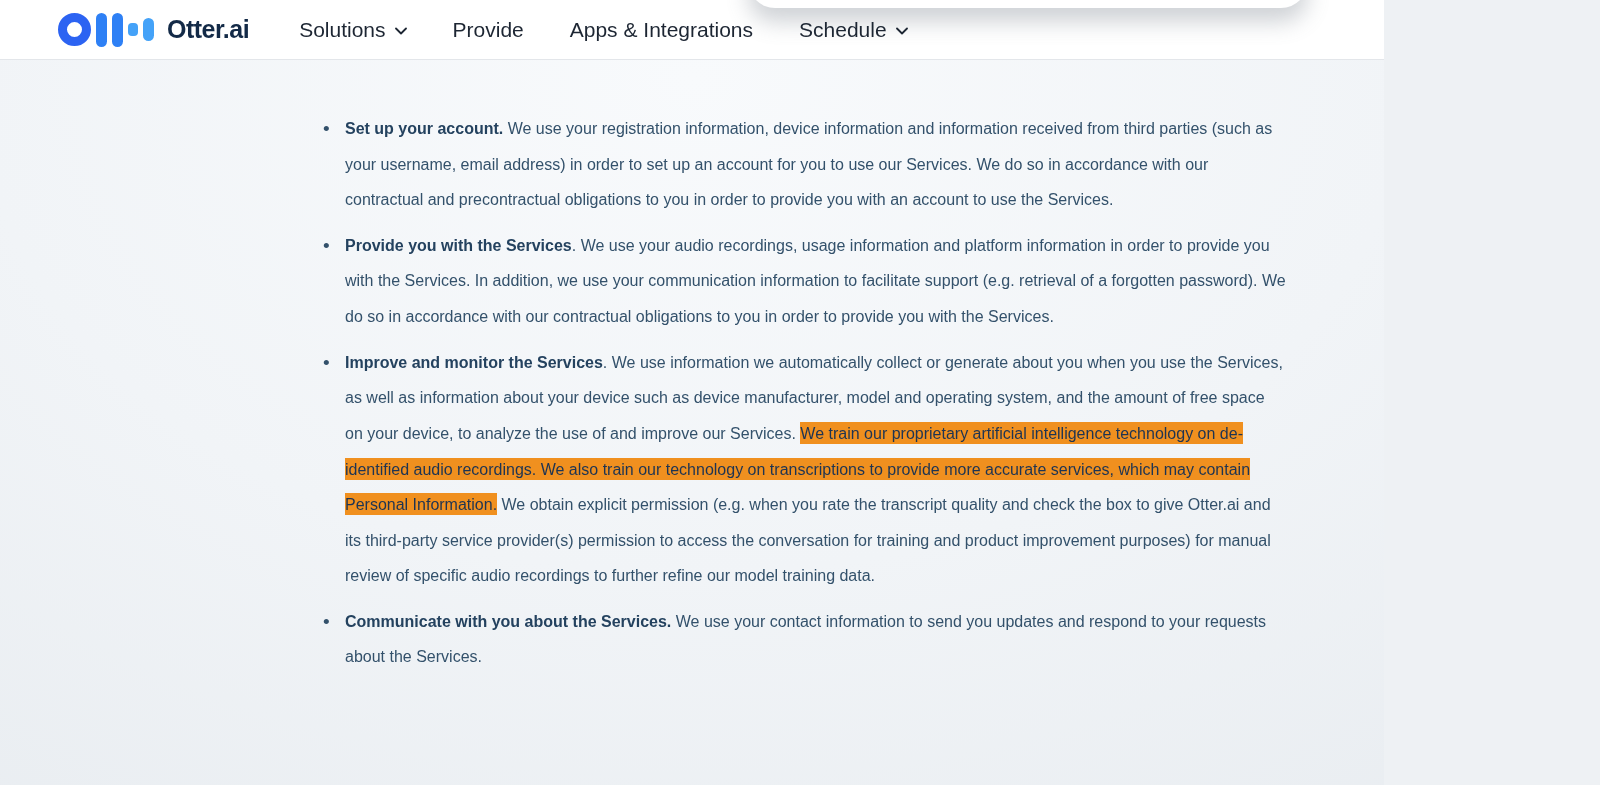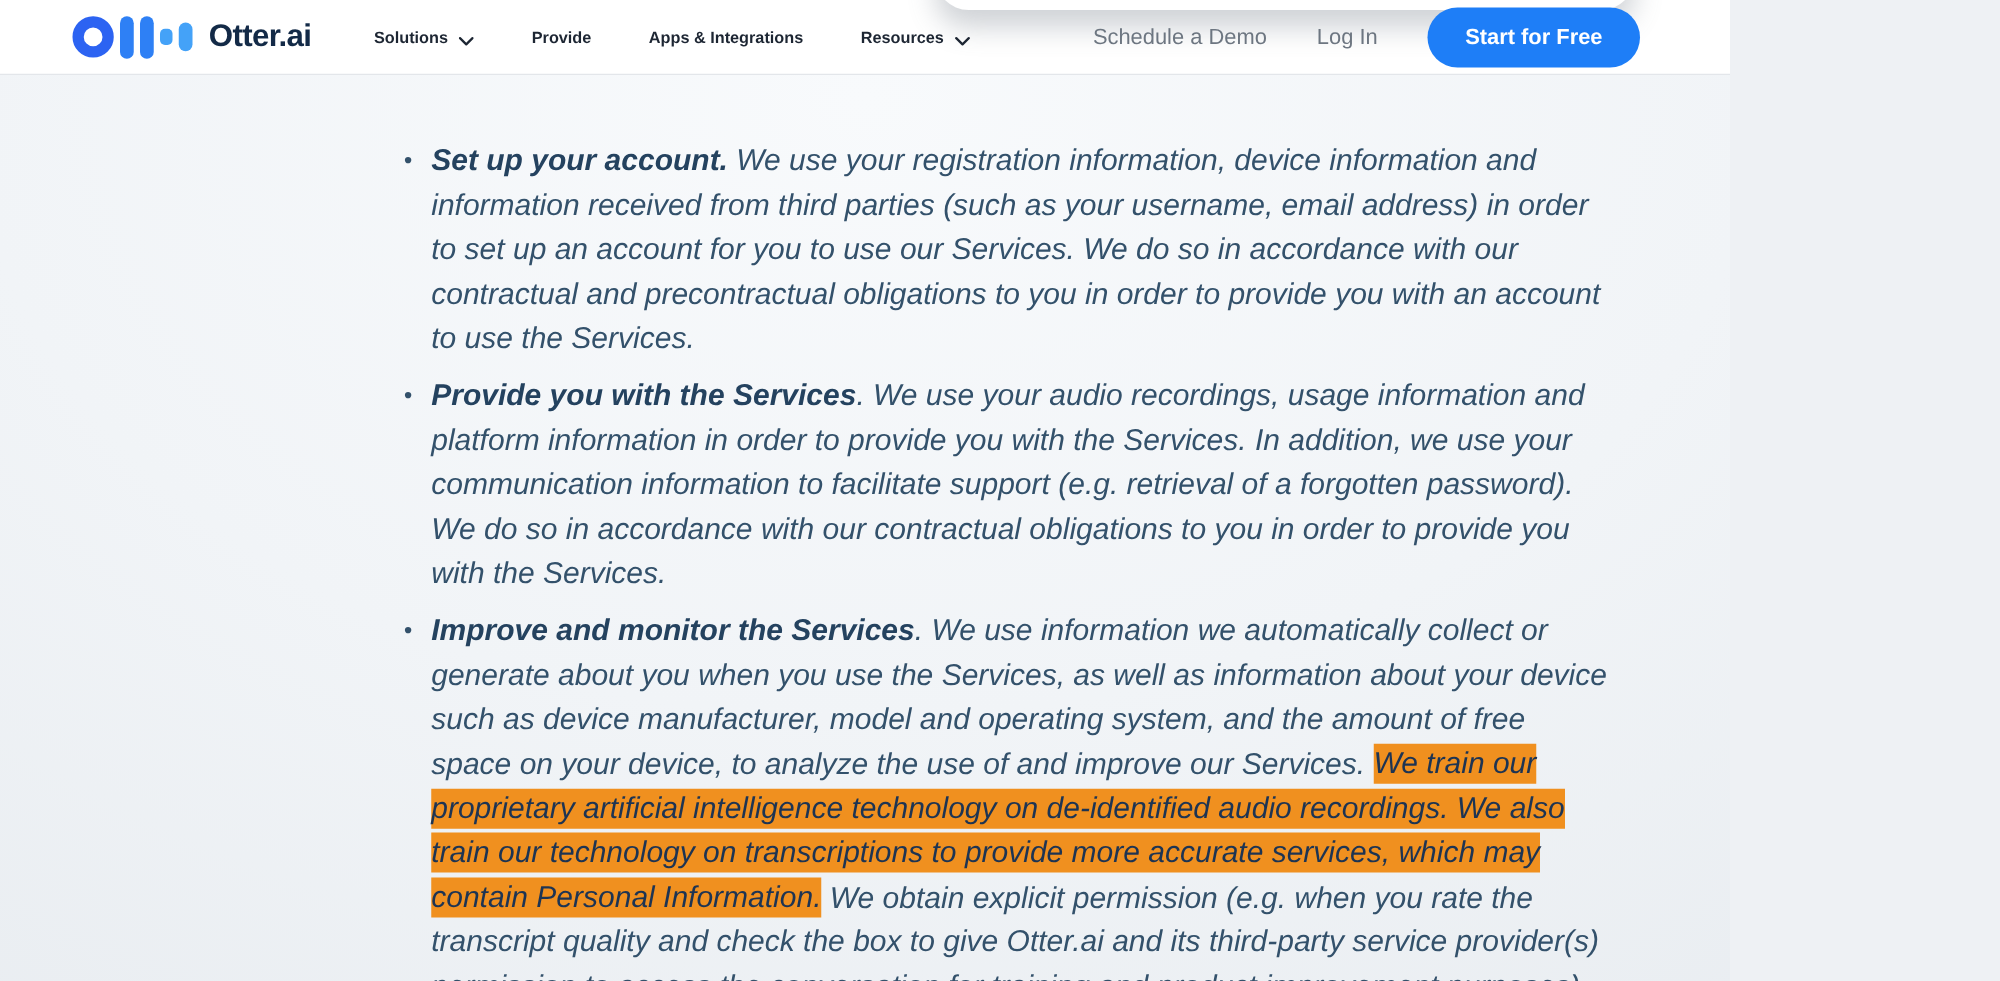--- a/index.html
+++ b/index.html
@@ -40,37 +40,37 @@
   }
   .brand{display:flex;align-items:center;cursor:pointer;text-decoration:none;position:relative;z-index:3;}
   .logo{display:inline-flex;align-items:center;gap:5px;height:38px;}
   .ring{width:33px;height:33px;border:9px solid var(--logo-ring);border-radius:50%;}
   .pill-tall{width:11px;height:34px;border-radius:6px;background:var(--logo-pill);}
   .dot{width:10px;height:13px;border-radius:4px;background:var(--logo-light);}
   .pill-short{width:11px;height:23px;border-radius:6px;background:var(--logo-light);}
   .brand-text{font-size:25px;font-weight:700;color:#132a47;margin-left:13px;letter-spacing:-0.5px;}
   nav{display:flex;align-items:center;gap:46px;margin-left:50px;position:relative;z-index:3;}
   .nav-item{
-    display:flex;align-items:flex-end;gap:9px;cursor:pointer;
-    font-size:13px;font-weight:700;color:var(--nav-dark);white-space:nowrap;
+    display:flex;align-items:center;gap:9px;cursor:pointer;
+    font-size:21px;font-weight:400;color:var(--nav-dark);white-space:nowrap;
   }
   .chevron{display:inline-flex;margin-top:2px;}
   .header-actions{margin-left:auto;display:flex;align-items:center;gap:40px;position:relative;z-index:3;}
   .muted-link{color:var(--muted-gray);font-size:17.5px;cursor:pointer;white-space:nowrap;}
   .cta{
     background:var(--accent-blue);color:#fff;border:none;border-radius:25px;
     height:48px;padding:0 30px;font-size:17.5px;font-weight:700;
     font-family:"Liberation Sans", sans-serif;cursor:pointer;white-space:nowrap;
   }
   main{padding:25px 0 0 292px;width:1290px;}
   .intro{font-size:19px;line-height:28px;color:var(--text-navy);margin:0;}
   ul.bullets{list-style:none;margin:27px 0 0 0;padding:0;width:994px;}
   ul.bullets li{
     position:relative;padding-left:53px;margin-bottom:10px;
-    font-size:24px;line-height:35.6px;color:var(--text-navy);font-style:italic;
+    font-size:16px;line-height:35.6px;color:var(--text-navy);
   }
   ul.bullets li::before{
     content:"\2022";position:absolute;left:31px;top:0;
     color:var(--text-navy);font-size:19px;
   }
   .lead{font-weight:700;color:var(--bold-navy);}
   .hl{
     background:var(--highlight-orange);color:#1d3453;
     padding:2.5px 0;
     -webkit-box-decoration-break:clone;box-decoration-break:clone;
@@ -104,34 +104,29 @@
             </svg>
         </span>
       </div>
       <div class="nav-item">
         <span>Provide</span>
       </div>
       <div class="nav-item">
         <span>Apps &amp; Integrations</span>
       </div>
       <div class="nav-item">
-        <span>Resources</span>
+        <span>Schedule</span>
         <span class="chevron">
           <svg width="12" height="8" viewBox="0 0 12 8">
               <path d="M1 1.5l5 5 5-5" stroke="#1d2633" stroke-width="1.8" fill="none" stroke-linecap="round" stroke-linejoin="round"></path>
             </svg>
         </span>
       </div>
     </nav>
 
-    <div class="header-actions">
-      <a class="muted-link">Schedule a Demo</a>
-      <a class="muted-link">Log In</a>
-      <button class="cta">Start for Free</button>
-    </div>
   </header>
 
   <main>
     <ul class="bullets">
         <li><span class="lead">Set up your account.</span><span> We use your registration information, device information and information received from third parties (such as your username, email address) in order to set up an account for you to use our Services. We do so in accordance with our contractual and precontractual obligations to you in order to provide you with an account to use the Services.</span></li>
         <li><span class="lead">Provide you with the Services</span><span>. We use your audio recordings, usage information and platform information in order to provide you with the Services. In addition, we use your communication information to facilitate support (e.g. retrieval of a forgotten password). We do so in accordance with our contractual obligations to you in order to provide you with the Services.</span></li>
         <li><span class="lead">Improve and monitor the Services</span><span>. We use information we automatically collect or generate about you when you use the Services, as well as information about your device such as device manufacturer, model and operating system, and the amount of free space on your device, to analyze the use of and improve our Services. </span><span class="hl">We train our proprietary artificial intelligence technology on de-identified audio recordings. We also train our technology on transcriptions to provide more accurate services, which may contain Personal Information.</span><span> We obtain explicit permission (e.g. when you rate the transcript quality and check the box to give Otter.ai and its third-party service provider(s) permission to access the conversation for training and product improvement purposes)  for manual review of specific audio recordings to further refine our model training data.</span></li>
         <li><span class="lead">Communicate with you about the Services.</span><span> We use your contact information to send you updates and respond to your requests about the Services.</span></li>
       </ul>
   </main>

